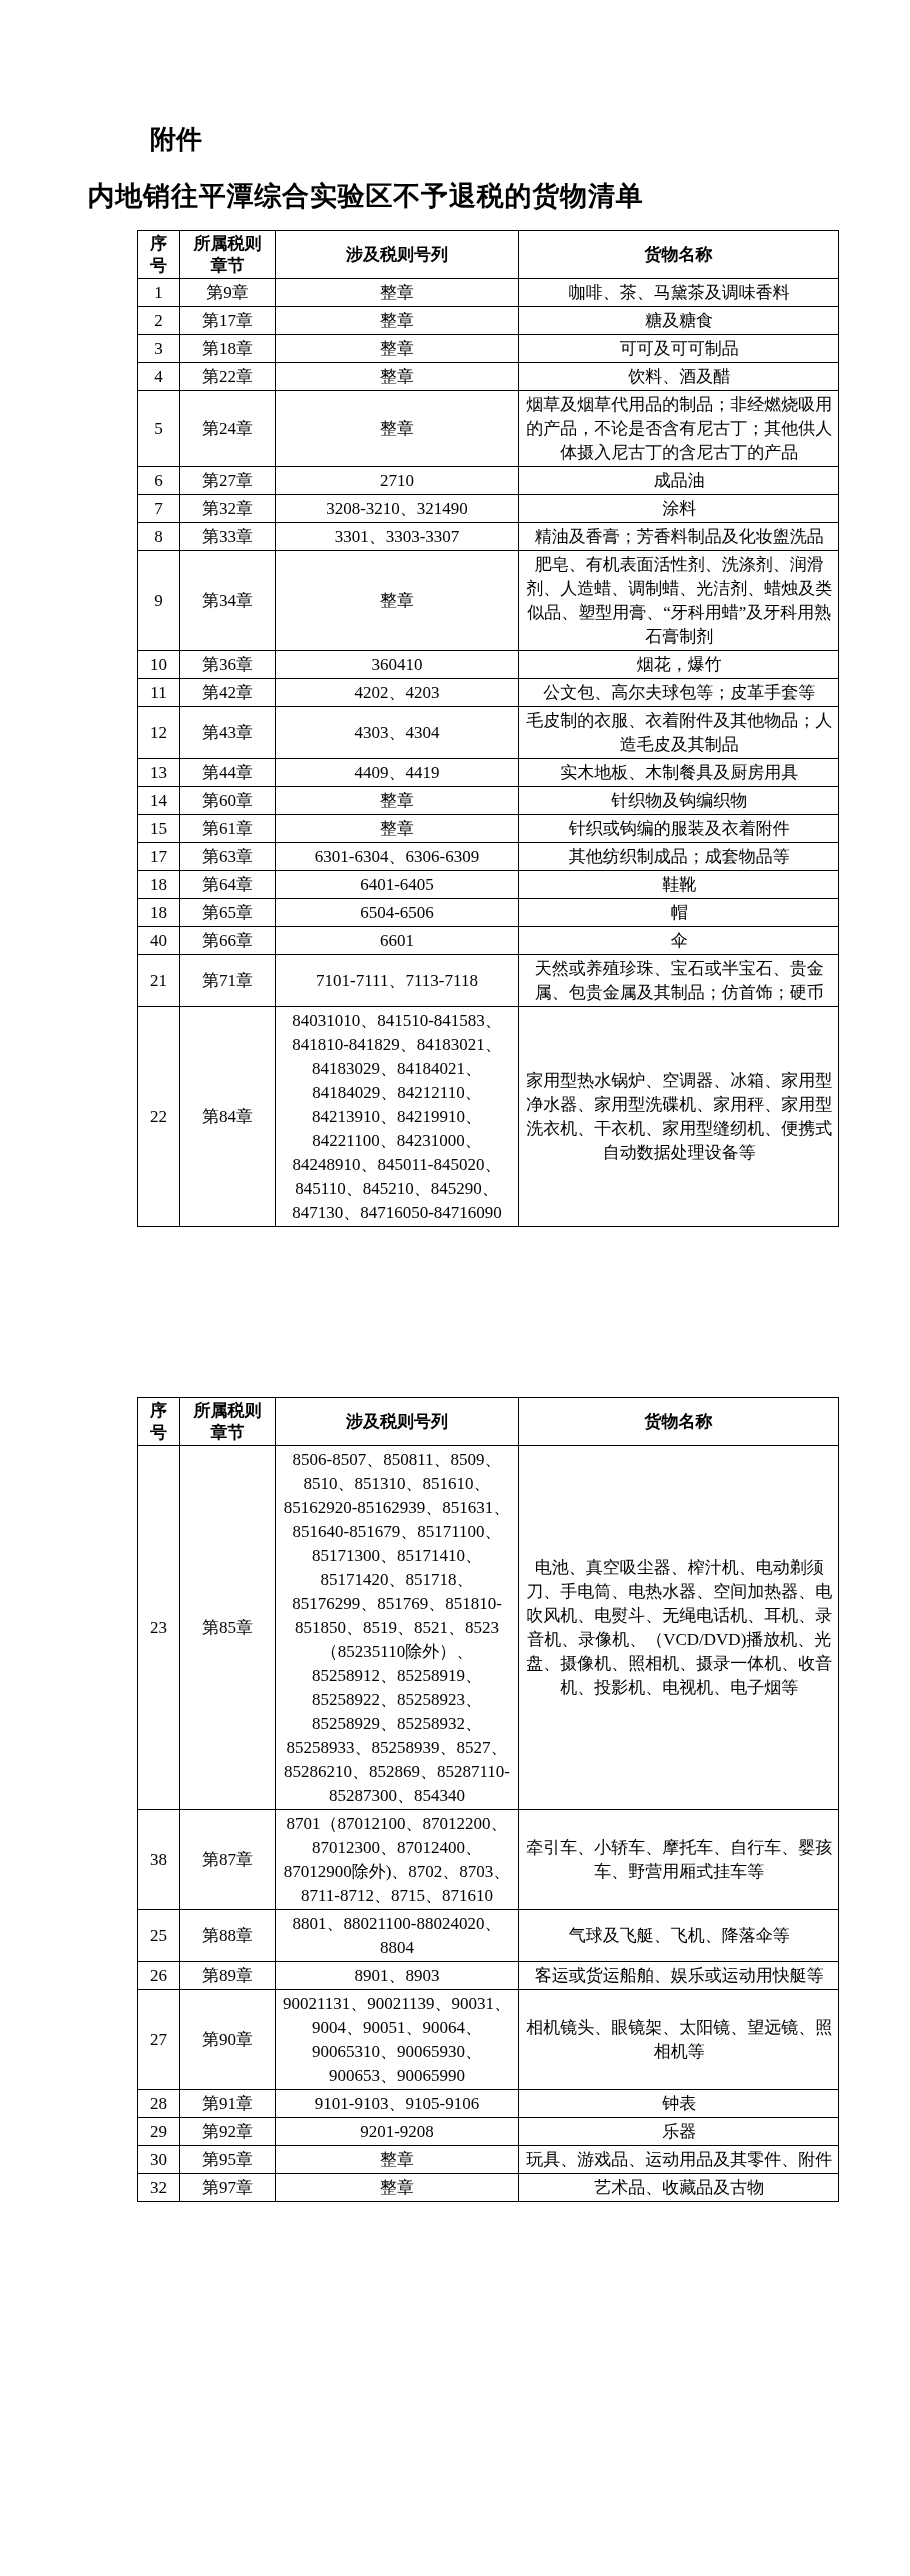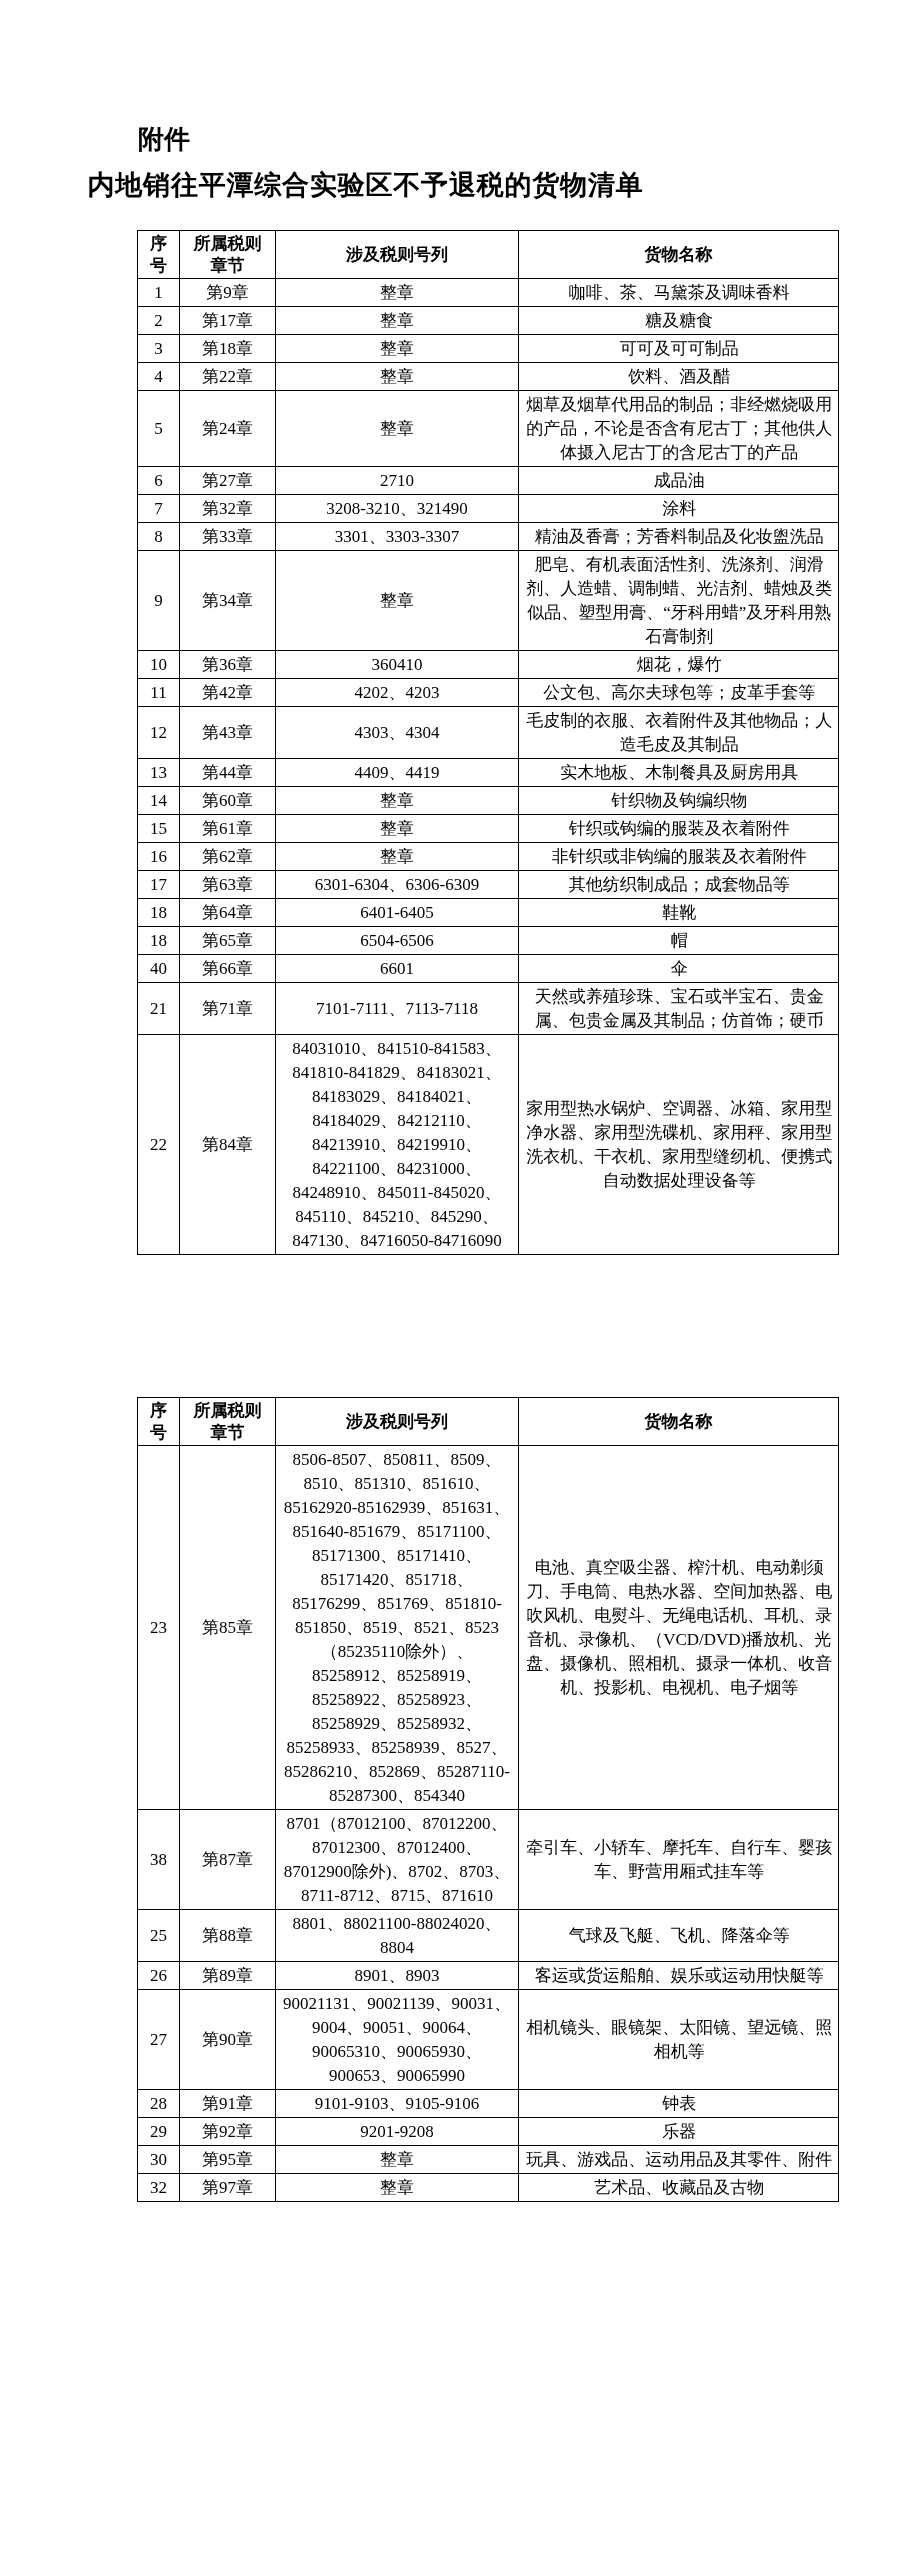--- a/index.html
+++ b/index.html
@@ -9,30 +9,30 @@
   }
   body {
     position: relative;
     width: 911px;
     height: 2576px;
     font-family: "Liberation Serif", "DejaVu Serif", serif;
     color: #000000;
   }
   .attachment-label {
     position: absolute;
-    left: 138px;
+    left: 150px;
     top: 122px;
     font-size: 26px;
     font-weight: bold;
     font-family: "Liberation Sans", "DejaVu Sans", sans-serif;
   }
   .doc-title {
     position: absolute;
     left: 0;
-    top: 167px;
+    top: 178px;
     width: 731px;
     text-align: center;
     font-size: 27px;
     font-weight: bold;
     letter-spacing: 0.8px;
     font-family: "Liberation Sans", "DejaVu Sans", sans-serif;
   }
   table.goods-table {
     position: absolute;
     left: 137px;
@@ -177,26 +177,20 @@
         <td class="col-codes">整章</td>
         <td class="col-goods">针织物及钩编织物</td>
       </tr>
       <tr>
         <td class="col-seq">15</td>
         <td class="col-chapter">第61章</td>
         <td class="col-codes">整章</td>
         <td class="col-goods">针织或钩编的服装及衣着附件</td>
       </tr>
       <tr>
-        <td class="col-seq">16</td>
-        <td class="col-chapter">第62章</td>
-        <td class="col-codes">整章</td>
-        <td class="col-goods">非针织或非钩编的服装及衣着附件</td>
-      </tr>
-      <tr>
         <td class="col-seq">17</td>
         <td class="col-chapter">第63章</td>
         <td class="col-codes">6301-6304、6306-6309</td>
         <td class="col-goods">其他纺织制成品；成套物品等</td>
       </tr>
       <tr>
         <td class="col-seq">18</td>
         <td class="col-chapter">第64章</td>
         <td class="col-codes">6401-6405</td>
         <td class="col-goods">鞋靴</td>

